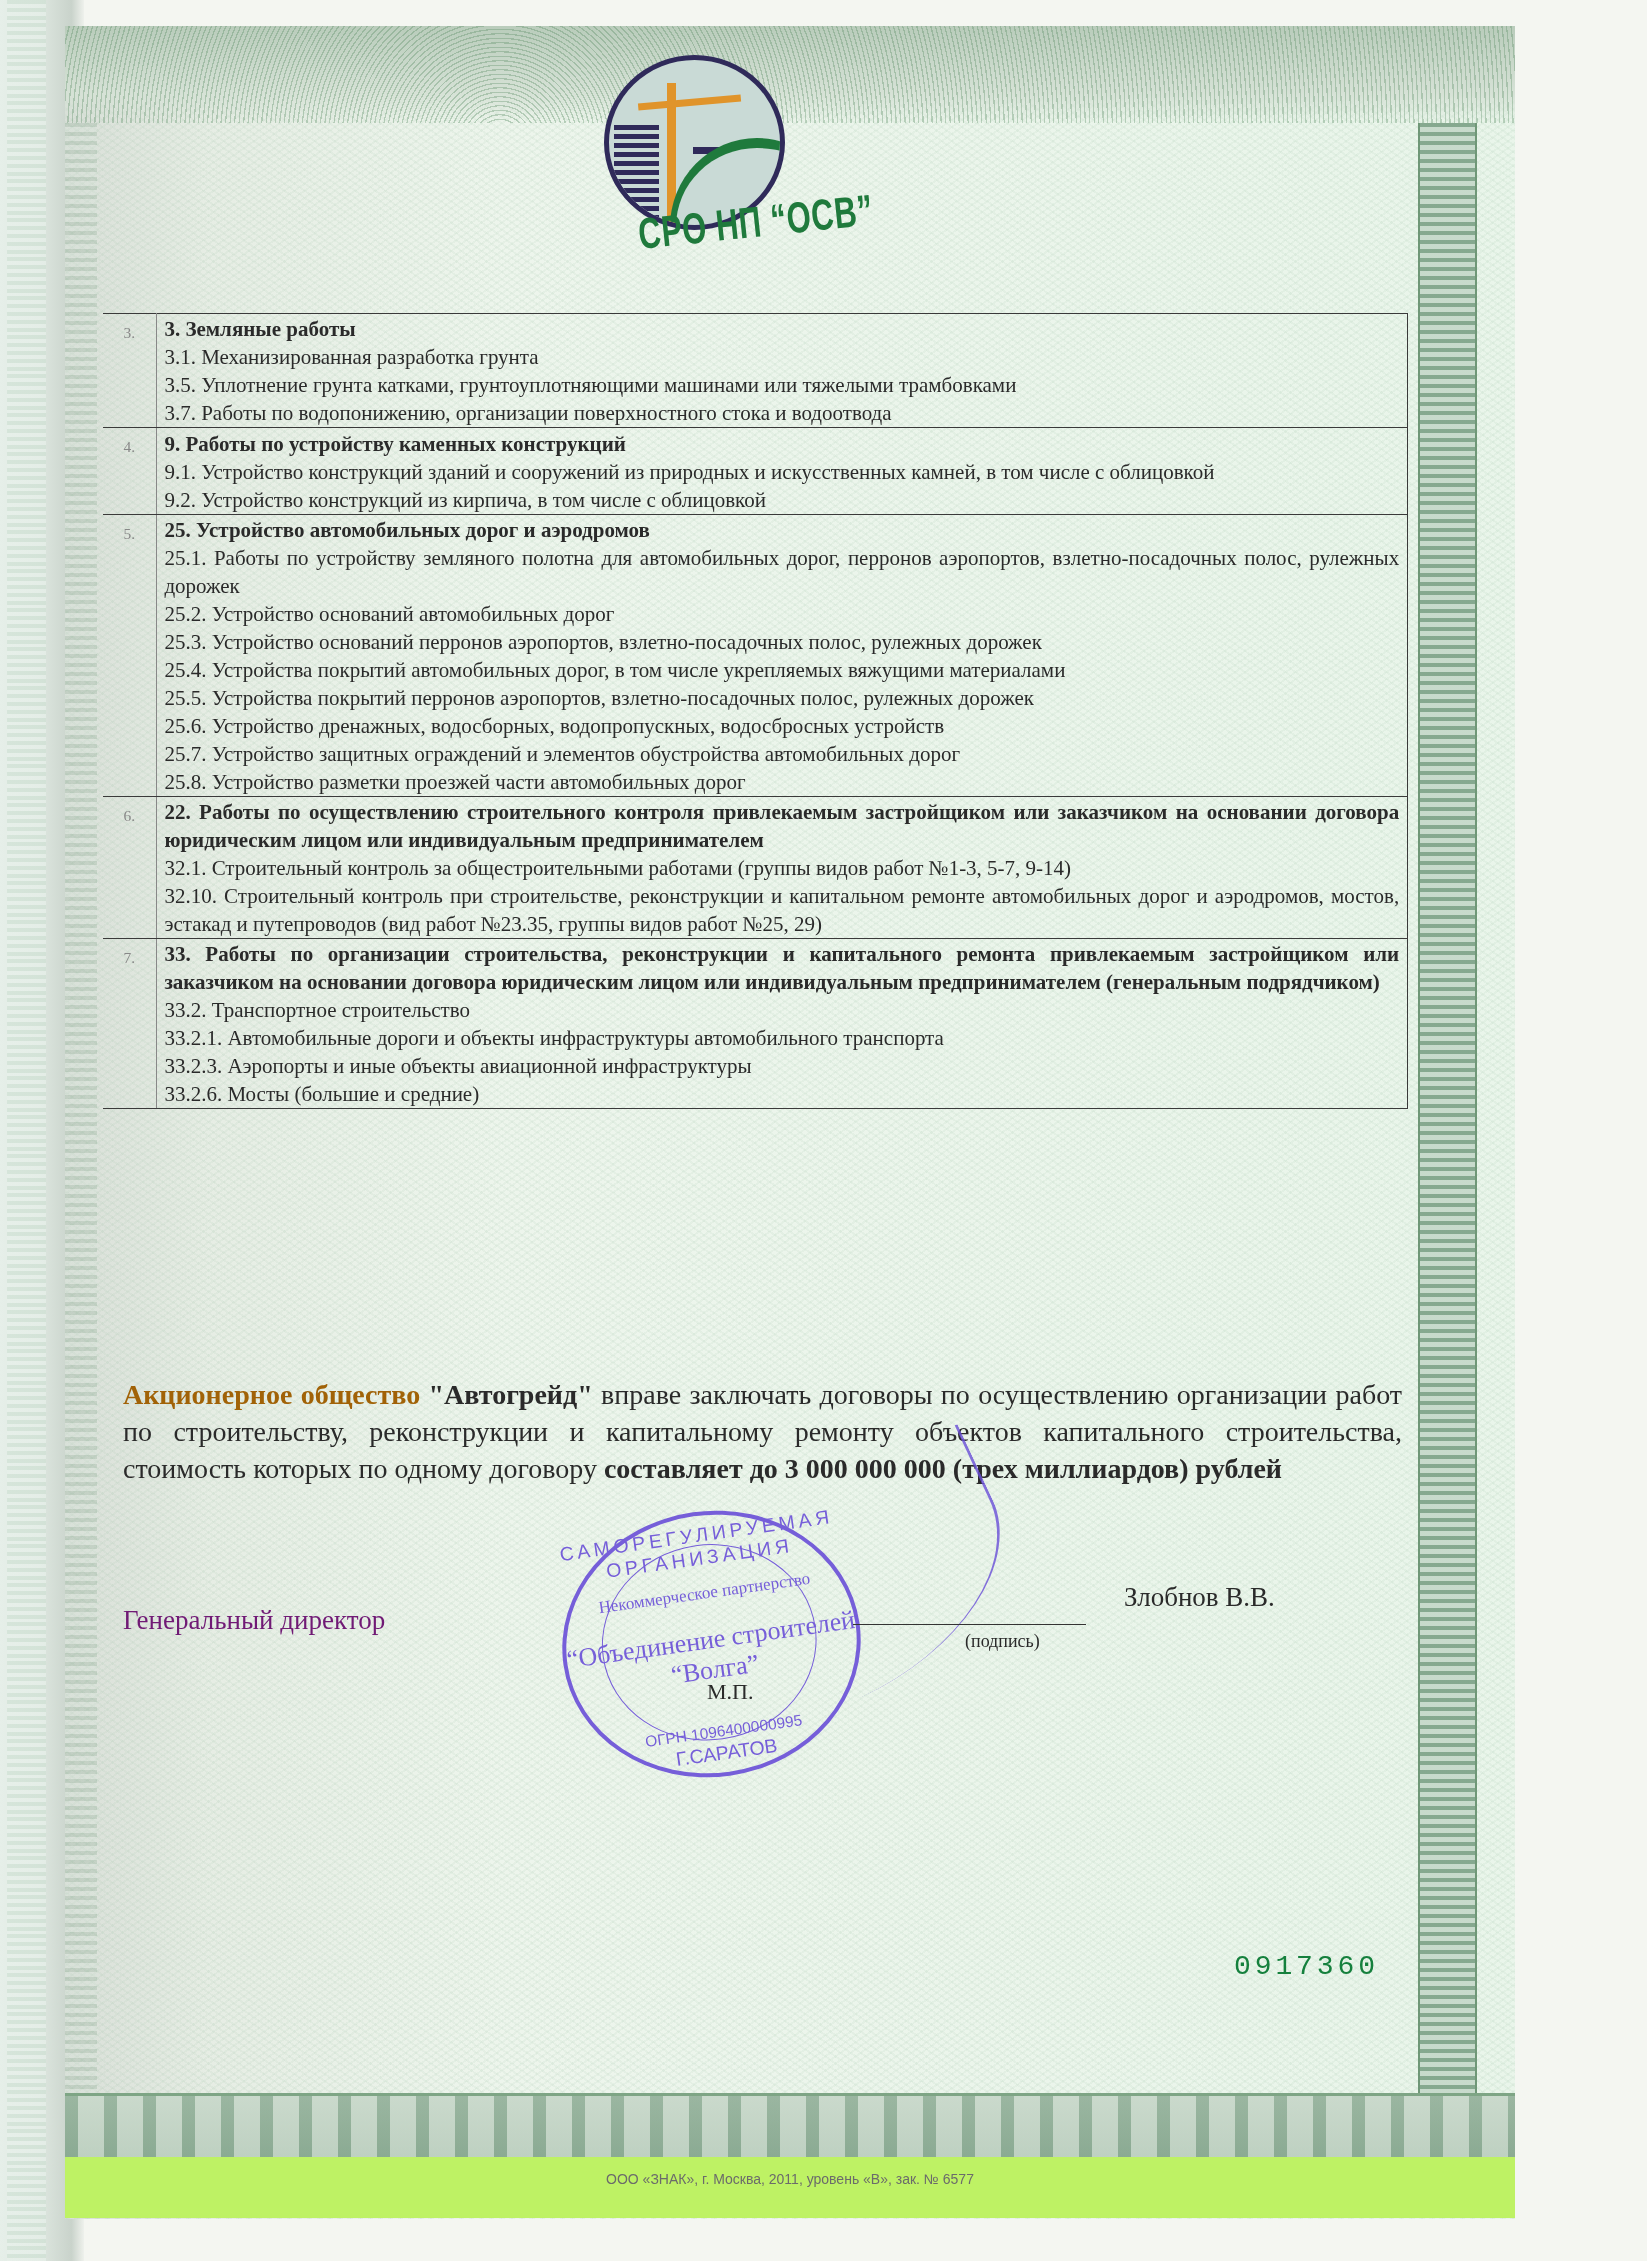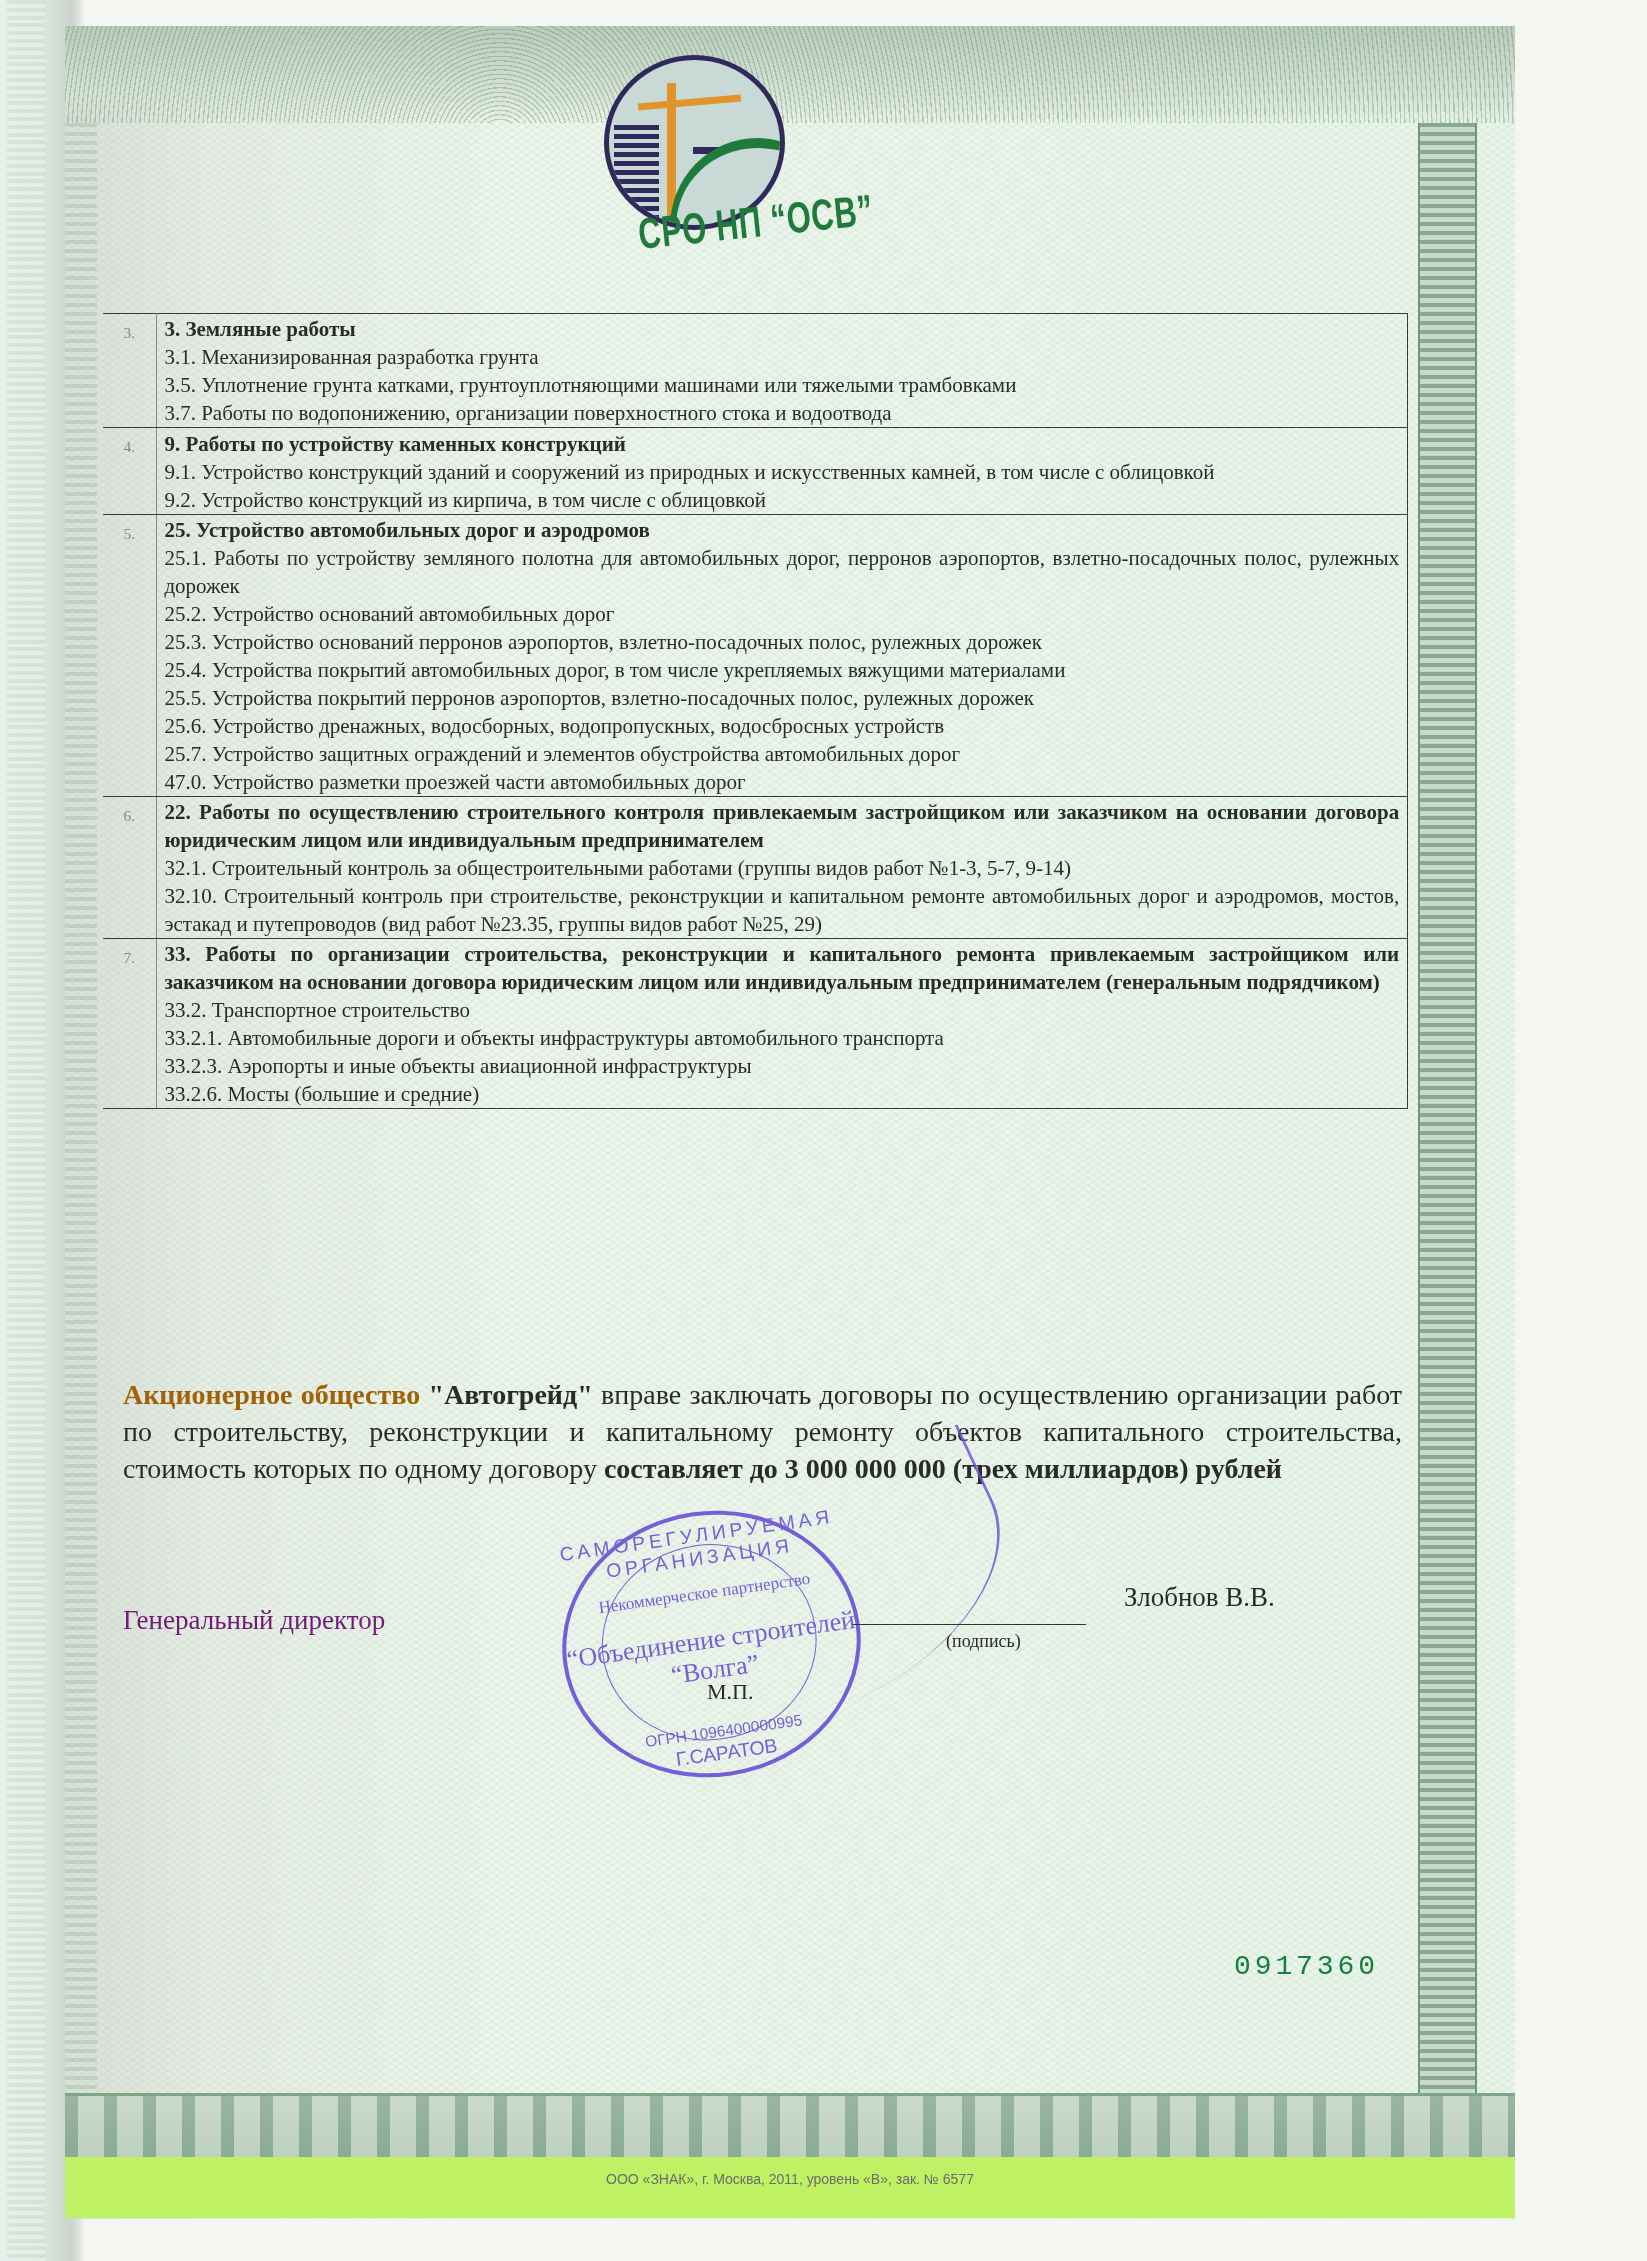--- a/index.html
+++ b/index.html
@@ -97,21 +97,21 @@
   .statement {
     position: absolute; left: 123px; top: 1376px; width: 1279px;
     font-size: 28px; line-height: 37px; text-align: justify; color: #2a2a2a;
   }
   .statement b { font-weight: bold; }
   .faded { color: #a16207; filter: blur(0.6px); }
 
   .sign-row { position: absolute; left: 123px; top: 1595px; width: 1279px; height: 39px; font-size: 27px; }
   .sign-title { position: absolute; left: 0; top: 10px; color: #701a75; }
   .sign-line { position: absolute; left: 730px; top: 29px; width: 233px; border-top: 1.9px solid #333; }
-  .sign-caption { position: absolute; left: 823px; top: 36px; font-size: 18px; }
+  .sign-caption { position: absolute; left: 842px; top: 36px; font-size: 18px; }
   .sign-name { position: absolute; left: 1001px; top: -13px; }
   .mp-label { position: absolute; left: 707px; top: 1679px; font-size: 22px; }
 
   
   .stamp {
     position: absolute; left: 562px; top: 1511px; width: 291px; height: 258px;
     border: 4.5px solid #6a4fd8; border-radius: 50%; color: #6a4fd8;
     transform: rotate(-8deg); opacity: .9;
   }
   .stamp-inner {
@@ -176,21 +176,21 @@
         <td class="num">5.</td>
         <td class="content">
           <span class="group-title">25. Устройство автомобильных дорог и аэродромов</span>
           <span class="item">25.1. Работы по устройству земляного полотна для автомобильных дорог, перронов аэропортов, взлетно-посадочных полос, рулежных дорожек</span>
           <span class="item">25.2. Устройство оснований автомобильных дорог</span>
           <span class="item">25.3. Устройство оснований перронов аэропортов, взлетно-посадочных полос, рулежных дорожек</span>
           <span class="item">25.4. Устройства покрытий автомобильных дорог, в том числе укрепляемых вяжущими материалами</span>
           <span class="item">25.5. Устройства покрытий перронов аэропортов, взлетно-посадочных полос, рулежных дорожек</span>
           <span class="item">25.6. Устройство дренажных, водосборных, водопропускных, водосбросных устройств</span>
           <span class="item">25.7. Устройство защитных ограждений и элементов обустройства автомобильных дорог</span>
-          <span class="item">47.0. Устройство разметки проезжей части автомобильных дорог</span>
+          <span class="item">25.8. Устройство разметки проезжей части автомобильных дорог</span>
         </td>
       </tr>
       <tr>
         <td class="num">6.</td>
         <td class="content">
           <span class="group-title">22. Работы по осуществлению строительного контроля привлекаемым застройщиком или заказчиком на основании договора юридическим лицом или индивидуальным предпринимателем</span>
           <span class="item">32.1. Строительный контроль за общестроительными работами (группы видов работ №1-3, 5-7, 9-14)</span>
           <span class="item">32.10. Строительный контроль при строительстве, реконструкции и капитальном ремонте автомобильных дорог и аэродромов, мостов, эстакад и путепроводов (вид работ №23.35, группы видов работ №25, 29)</span>
         </td>
       </tr>

